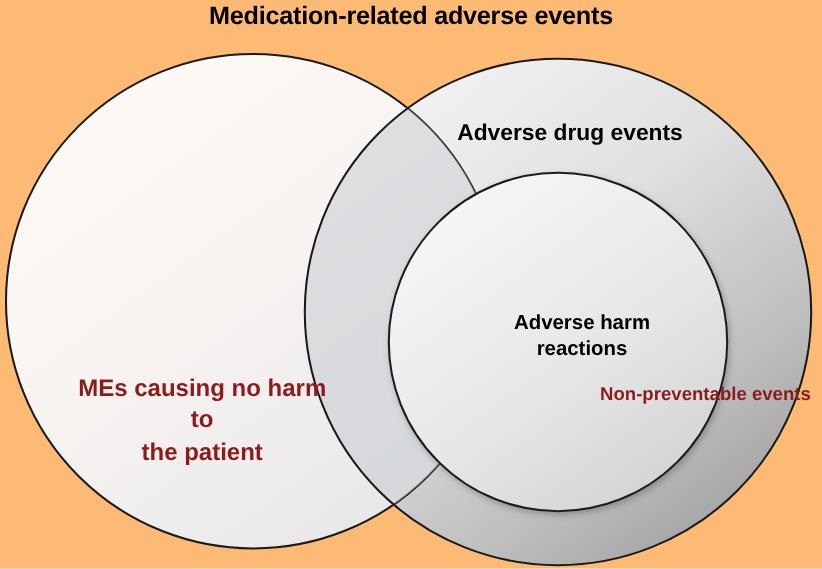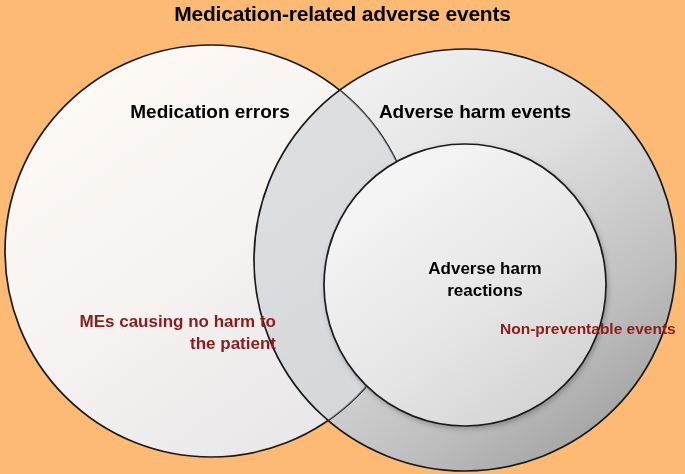--- a/index.html
+++ b/index.html
@@ -87,22 +87,22 @@
     text-align: left;
     font-size: 15.5px;
     font-weight: bold;
     color: #8c1b1b;
     margin-left: 44px;
   }
   #label-mes-no-harm {
     left: 61px;
     top: 311px;
     width: 215px;
-    text-align: right;
-    font-size: 17px;
+    text-align: center;
+    font-size: 20px;
     font-weight: bold;
     color: #8c1b1b;
     line-height: 1.32;
   }
 </style>
 </head>
 <body>
 
 <div id="figure">
 
@@ -145,23 +145,22 @@
       <circle cx="465" cy="260" r="211" fill="none" stroke="#1a1a1a" stroke-width="1.7" clip-path="url(#clipLeftCircle)"></circle>
     </g>
 
     <g>
       <circle cx="465" cy="285" r="141" fill="url(#gradInner)" stroke="#1a1a1a" stroke-width="1.7" filter="url(#innerShadow)"></circle>
     </g>
   </svg>
 
   <p class="overlay-text" id="diagram-title">Medication-related adverse events</p>
 
-  <p class="overlay-text" id="label-medication-errors">Medication errors</p>
 
-  <p class="overlay-text" id="label-adverse-drug-events">Adverse harm events</p>
+  <p class="overlay-text" id="label-adverse-drug-events">Adverse drug events</p>
 
   <p class="overlay-text" id="label-adverse-drug-reactions">Adverse harm
 reactions</p>
 
 
   <p class="overlay-text" id="label-non-preventable-events">Non-preventable events</p>
 
   <p class="overlay-text" id="label-mes-no-harm">MEs causing no harm to
 the patient</p>
 

